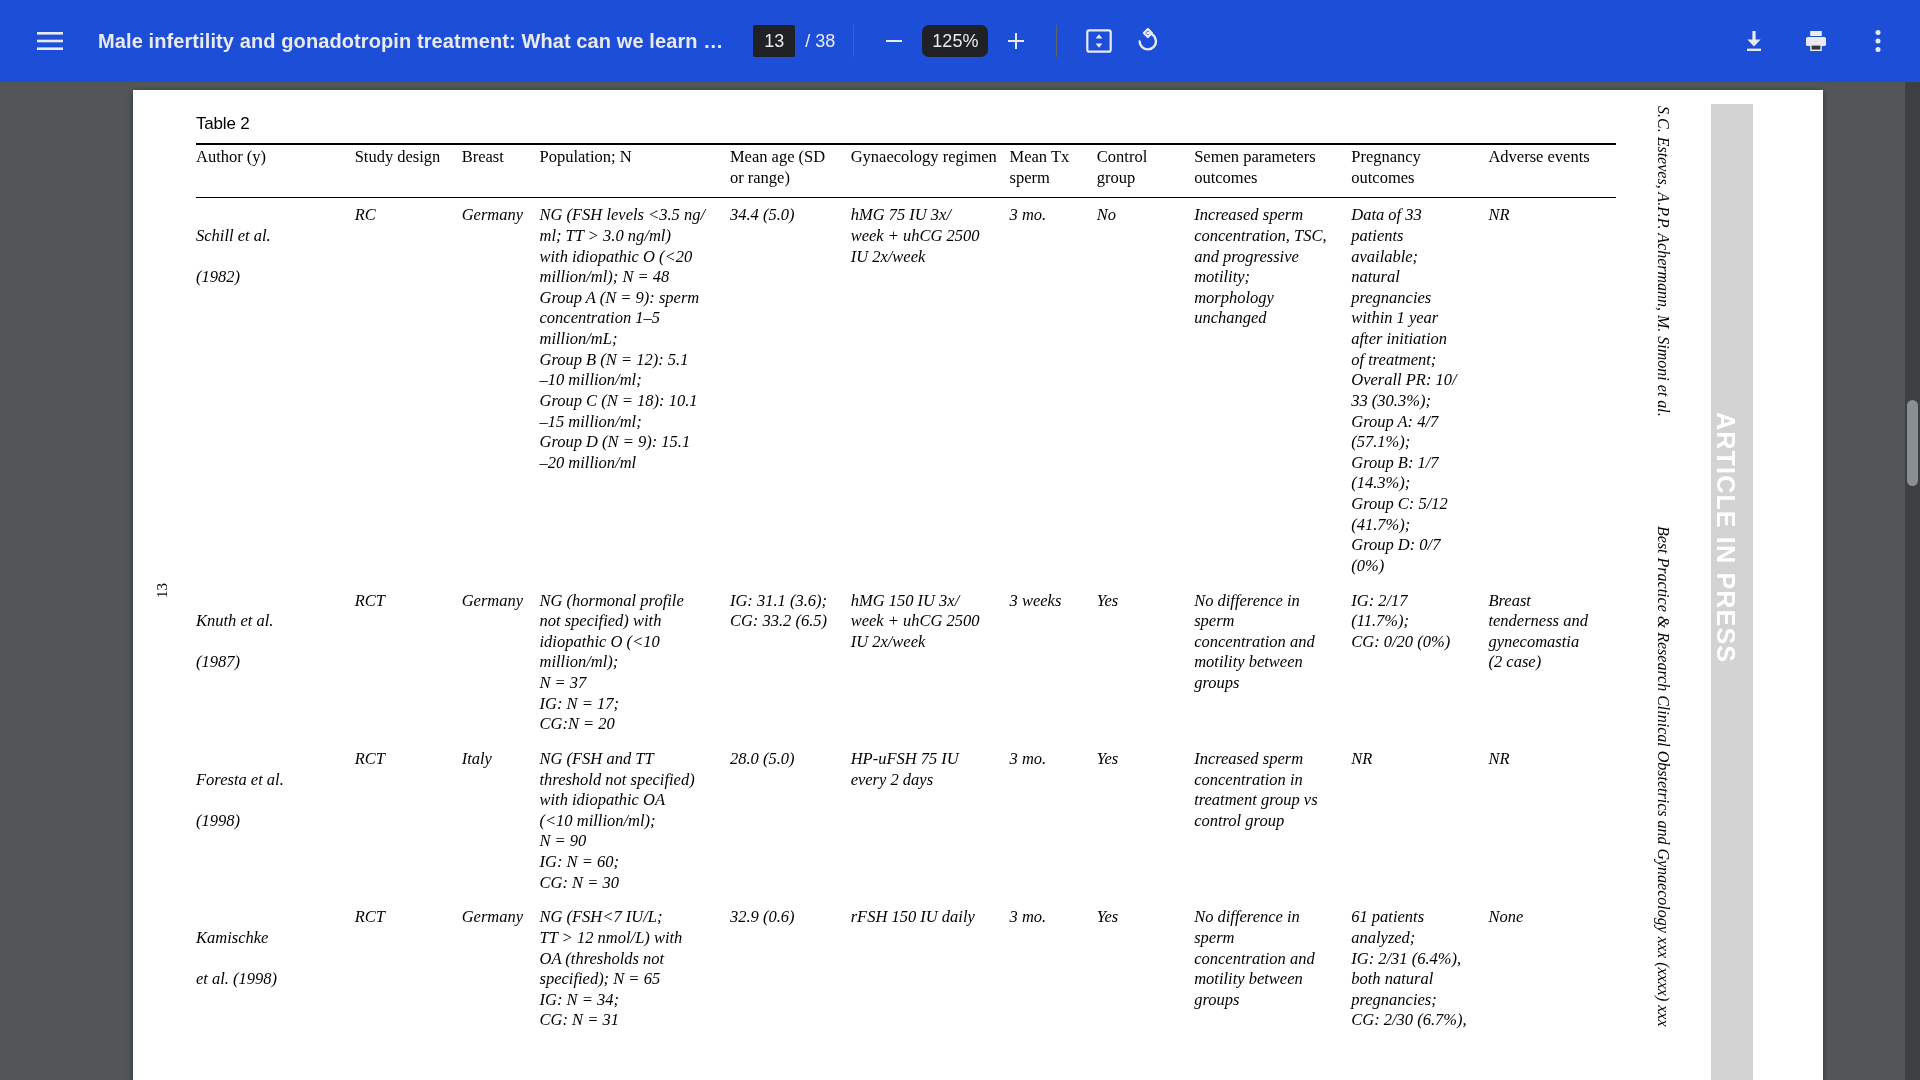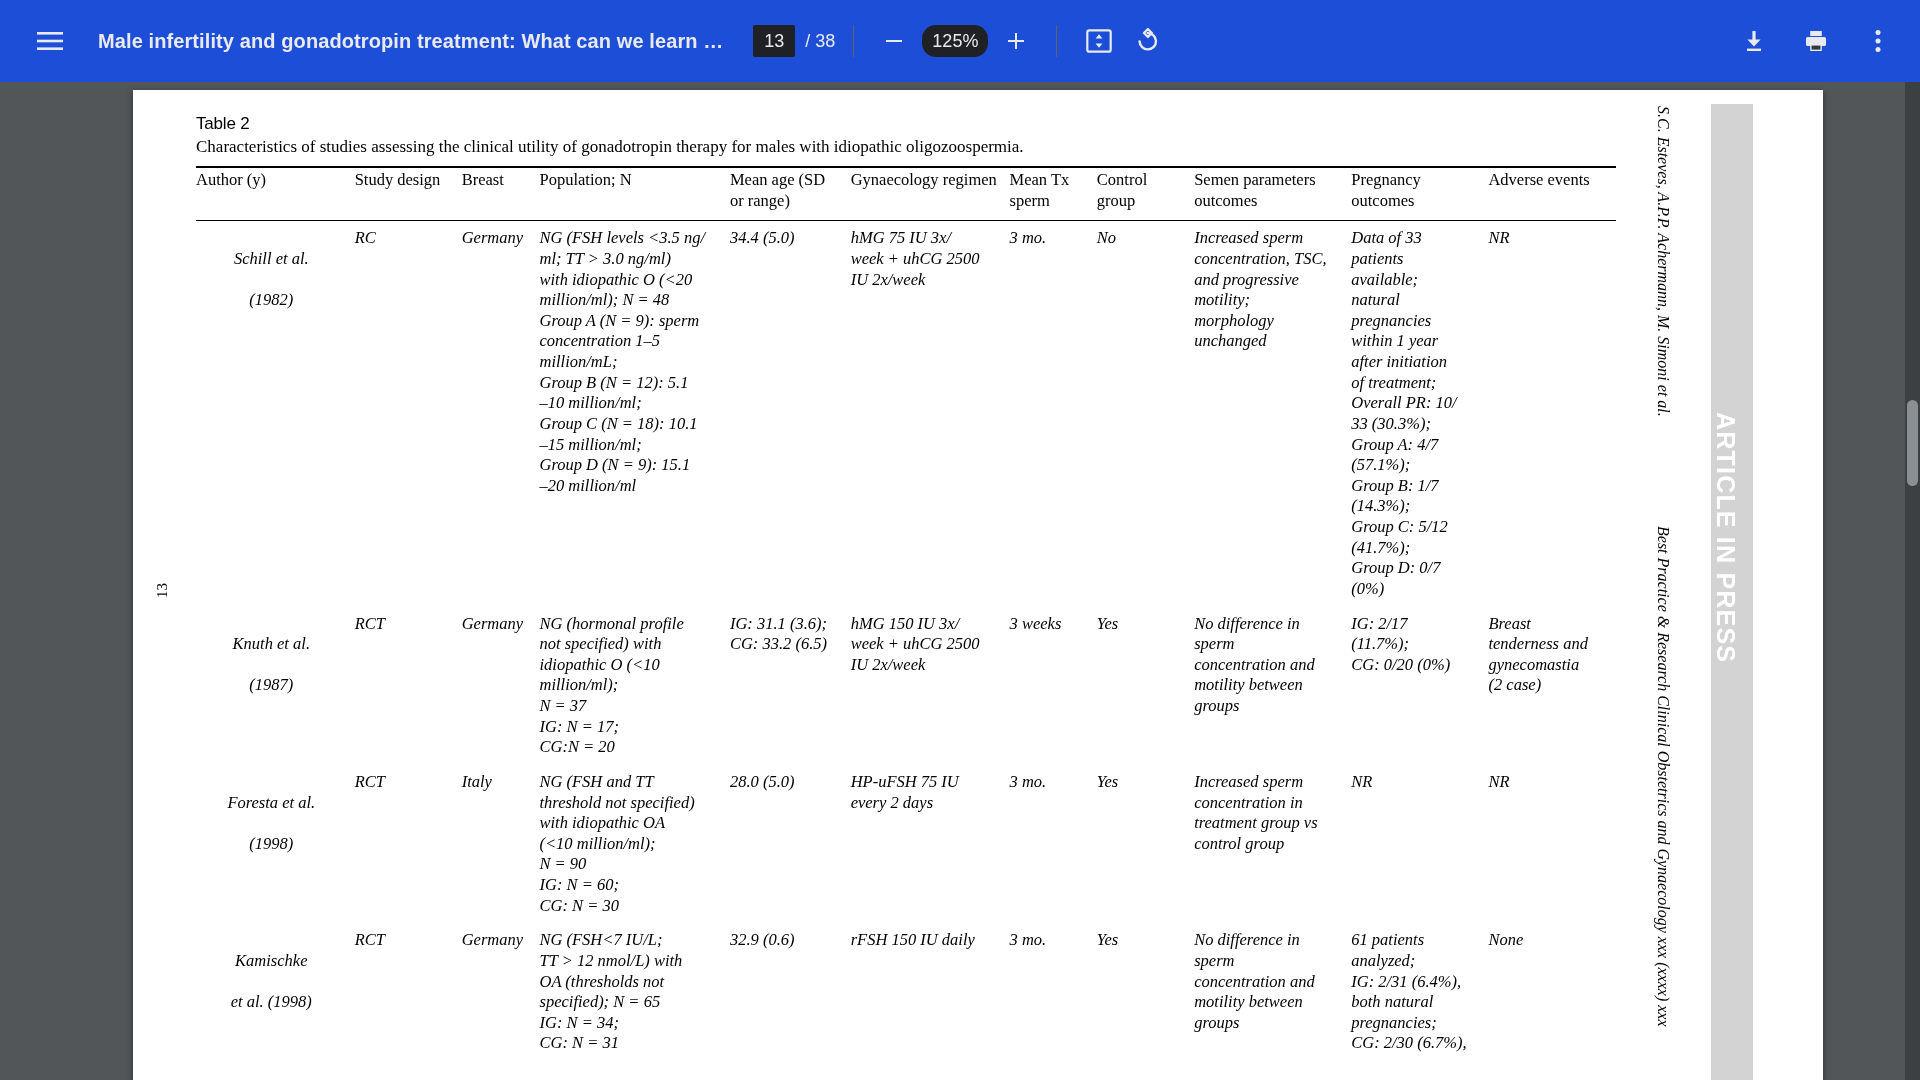--- a/index.html
+++ b/index.html
@@ -66,21 +66,21 @@
     width: 44px; height: 44px;
     display: flex; align-items: center; justify-content: center;
     border-radius: 50%;
   }
   #zoom-value {
     background: #202124;
     color: #e8eaed;
     min-width: 66px; height: 32px;
     display: flex; align-items: center; justify-content: center;
     font-size: 18px;
-    border-radius: 14px;
+    border-radius: 7px;
     margin: 0 6px;
   }
   #toolbar-right {
     margin-left: auto;
     display: flex; align-items: center;
     margin-right: 18px;
   }
   #toolbar-right .tb-icon-btn { margin-left: 14px; }
 
   
@@ -169,21 +169,21 @@
     border-bottom: 1.2px solid #000;
   }
   table.data tbody td {
     vertical-align: top;
     padding: 7px 8px 7px 0;
     line-height: 1.25;
     white-space: pre-line;
     font-style: italic;
   }
   table.data tbody tr:last-child td { padding-bottom: 2px; }
-  td.author { padding-right: 14px; text-align: center; }
+  td.author { padding-right: 14px; }
   td.author .hang {
     display: block;
     text-indent: -13px;
     padding-left: 13px;
   }
 
   
   col.c-author { width: 160px; }
   col.c-design { width: 108px; }
   col.c-country { width: 78px; }
@@ -316,21 +316,20 @@
 
 <div id="viewer">
 
   <div id="page-sheet">
     <div class="paper">
 
       <div id="page-number-margin">13</div>
 
       <div id="table-block">
         <div id="table-label">Table 2</div>
-        <div id="table-caption">Characteristics of studies assessing the clinical utility of gonadotropin therapy for males with idiopathic oligozoospermia.</div>
 
         <table class="data">
           <colgroup>
             <col class="c-author">
               <col class="c-design">
               <col class="c-country">
             <col class="c-pop">
               <col class="c-age">
               <col class="c-interv">
             <col class="c-tx">

